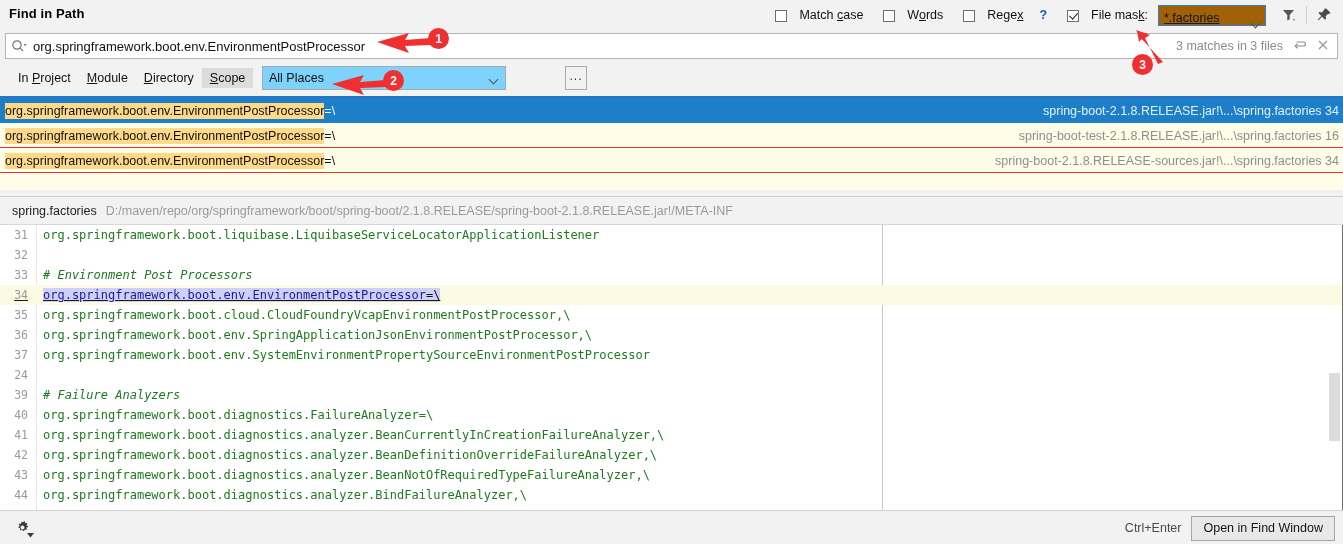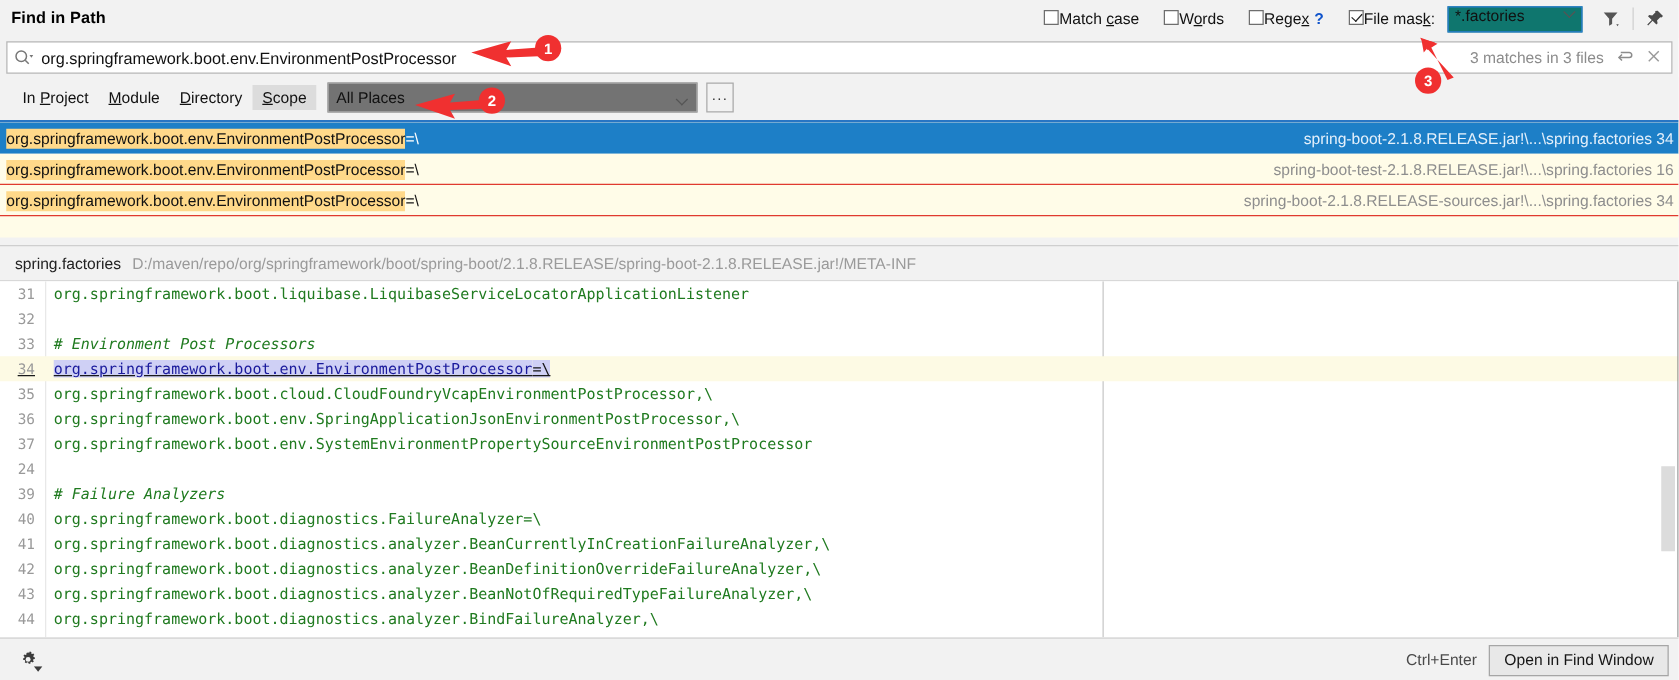--- a/index.html
+++ b/index.html
@@ -42,22 +42,22 @@
   .opts {
     position: absolute;
     right: 6px; top: 0;
     height: 30px;
     display: flex;
     align-items: center;
     gap: 0;
   }
   .chk {
     display: flex;
-    align-items: flex-start;
-    gap: 0;
+    align-items: flex-end;
+    gap: 12px;
     margin-right: 20px;
     font-size: 12.5px;
     color: #111;
     cursor: default;
     white-space: nowrap;
   }
   .chk .box {
     width: 12px; height: 12px;
     border: 1px solid #6e6e6e;
     background: #fff;
@@ -72,27 +72,28 @@
     width: 4px; height: 7px;
     border: solid #222;
     border-width: 0 1.6px 1.6px 0;
     transform: rotate(42deg);
   }
   .u { text-decoration: underline; text-underline-offset: 1px; }
   .qmark { color: #1155cc; font-weight: bold; margin-left: 4px; }
   .mask-combo {
     width: 108px; height: 21px;
     border: 1px solid #2a7fd4;
-    background: #0f766e;
-    display: flex;
-    align-items: flex-start;
+    background: #a16207;
+    display: flex;
+    align-items: flex-end;
     box-sizing: border-box;
     margin-left: -10px;
     margin-right: 10px;
     position: relative;
+    text-decoration: underline;
   }
   .mask-combo .val {
     padding-left: 5px;
     font-size: 12.5px;
     color: #111;
     flex: 1;
   }
   .mask-combo .caret {
     width: 18px;
     display: flex;
@@ -178,22 +179,22 @@
     font-size: 12.5px;
     color: #111;
     cursor: default;
   }
   .scope-tab.sel {
     background: #dcdcdc;
   }
   .places {
     position: absolute;
     left: 262px; top: 4px;
-    width: 296px; height: 24px;
-    background: #737373;
+    width: 244px; height: 24px;
+    background: #7dd3fc;
     border: 1px solid #a9a9a9;
     box-sizing: border-box;
     display: flex;
     align-items: center;
   }
   .places .val {
     flex: 1;
     padding-left: 6px;
     font-size: 12.5px;
     color: #111;

